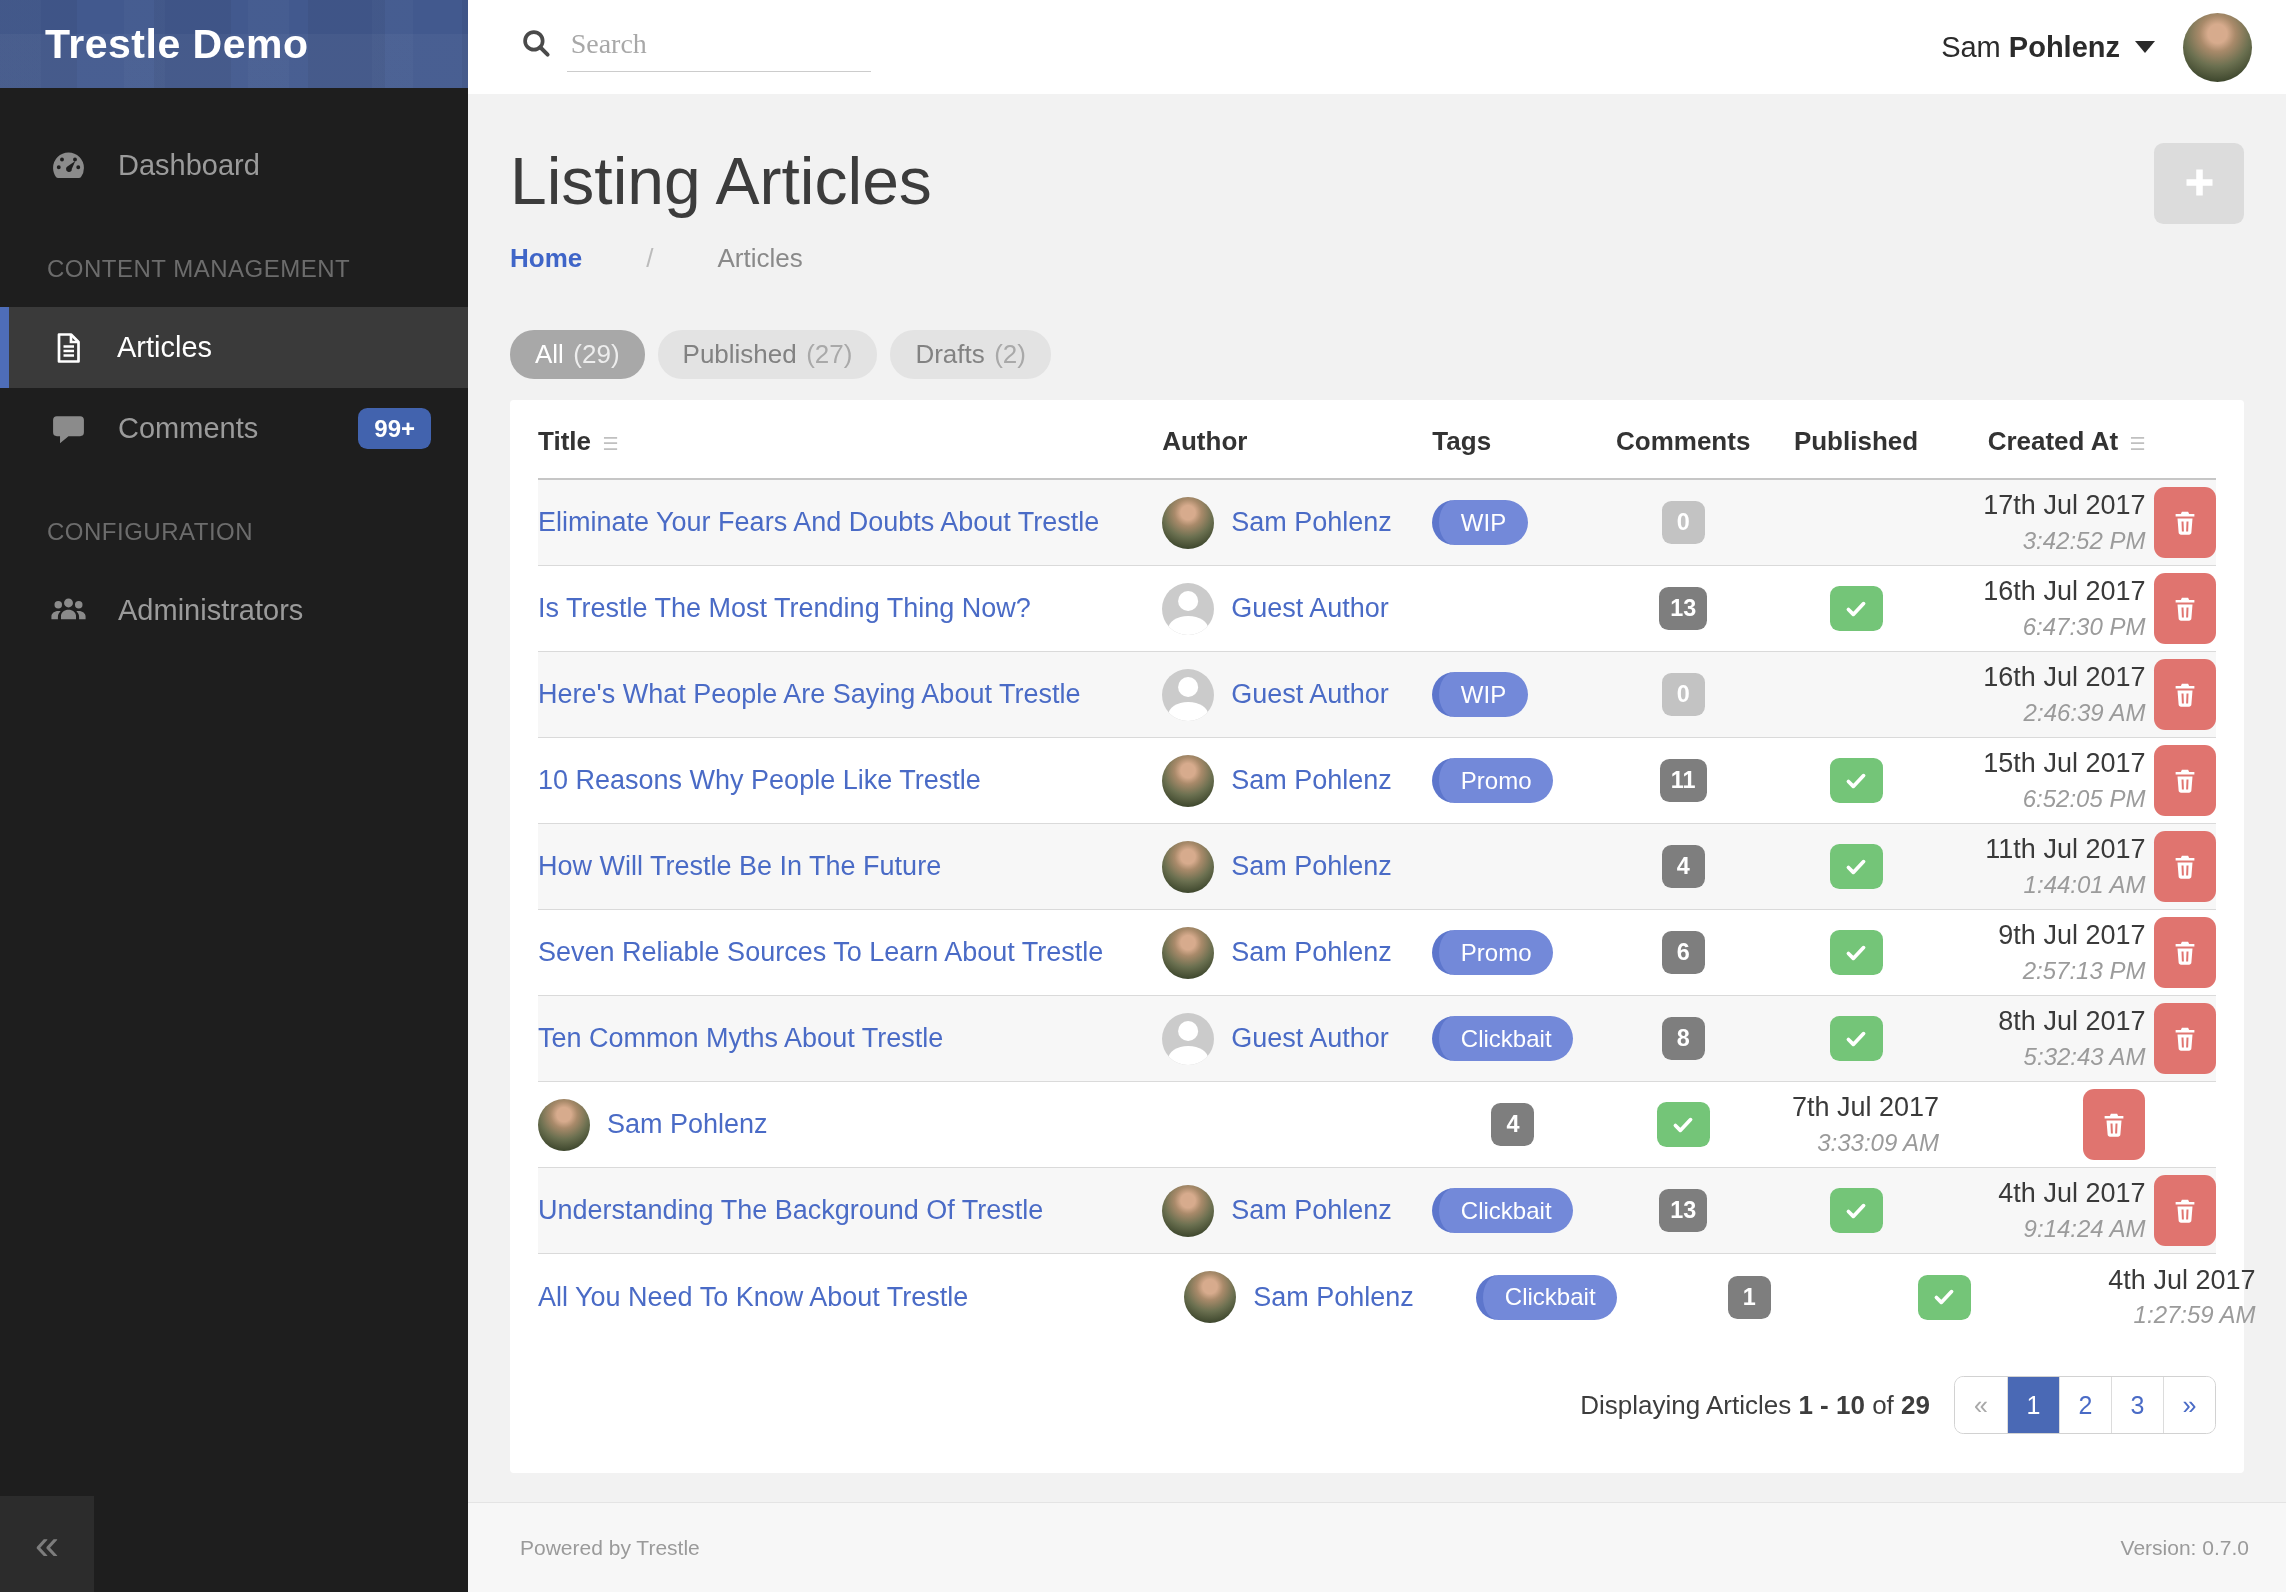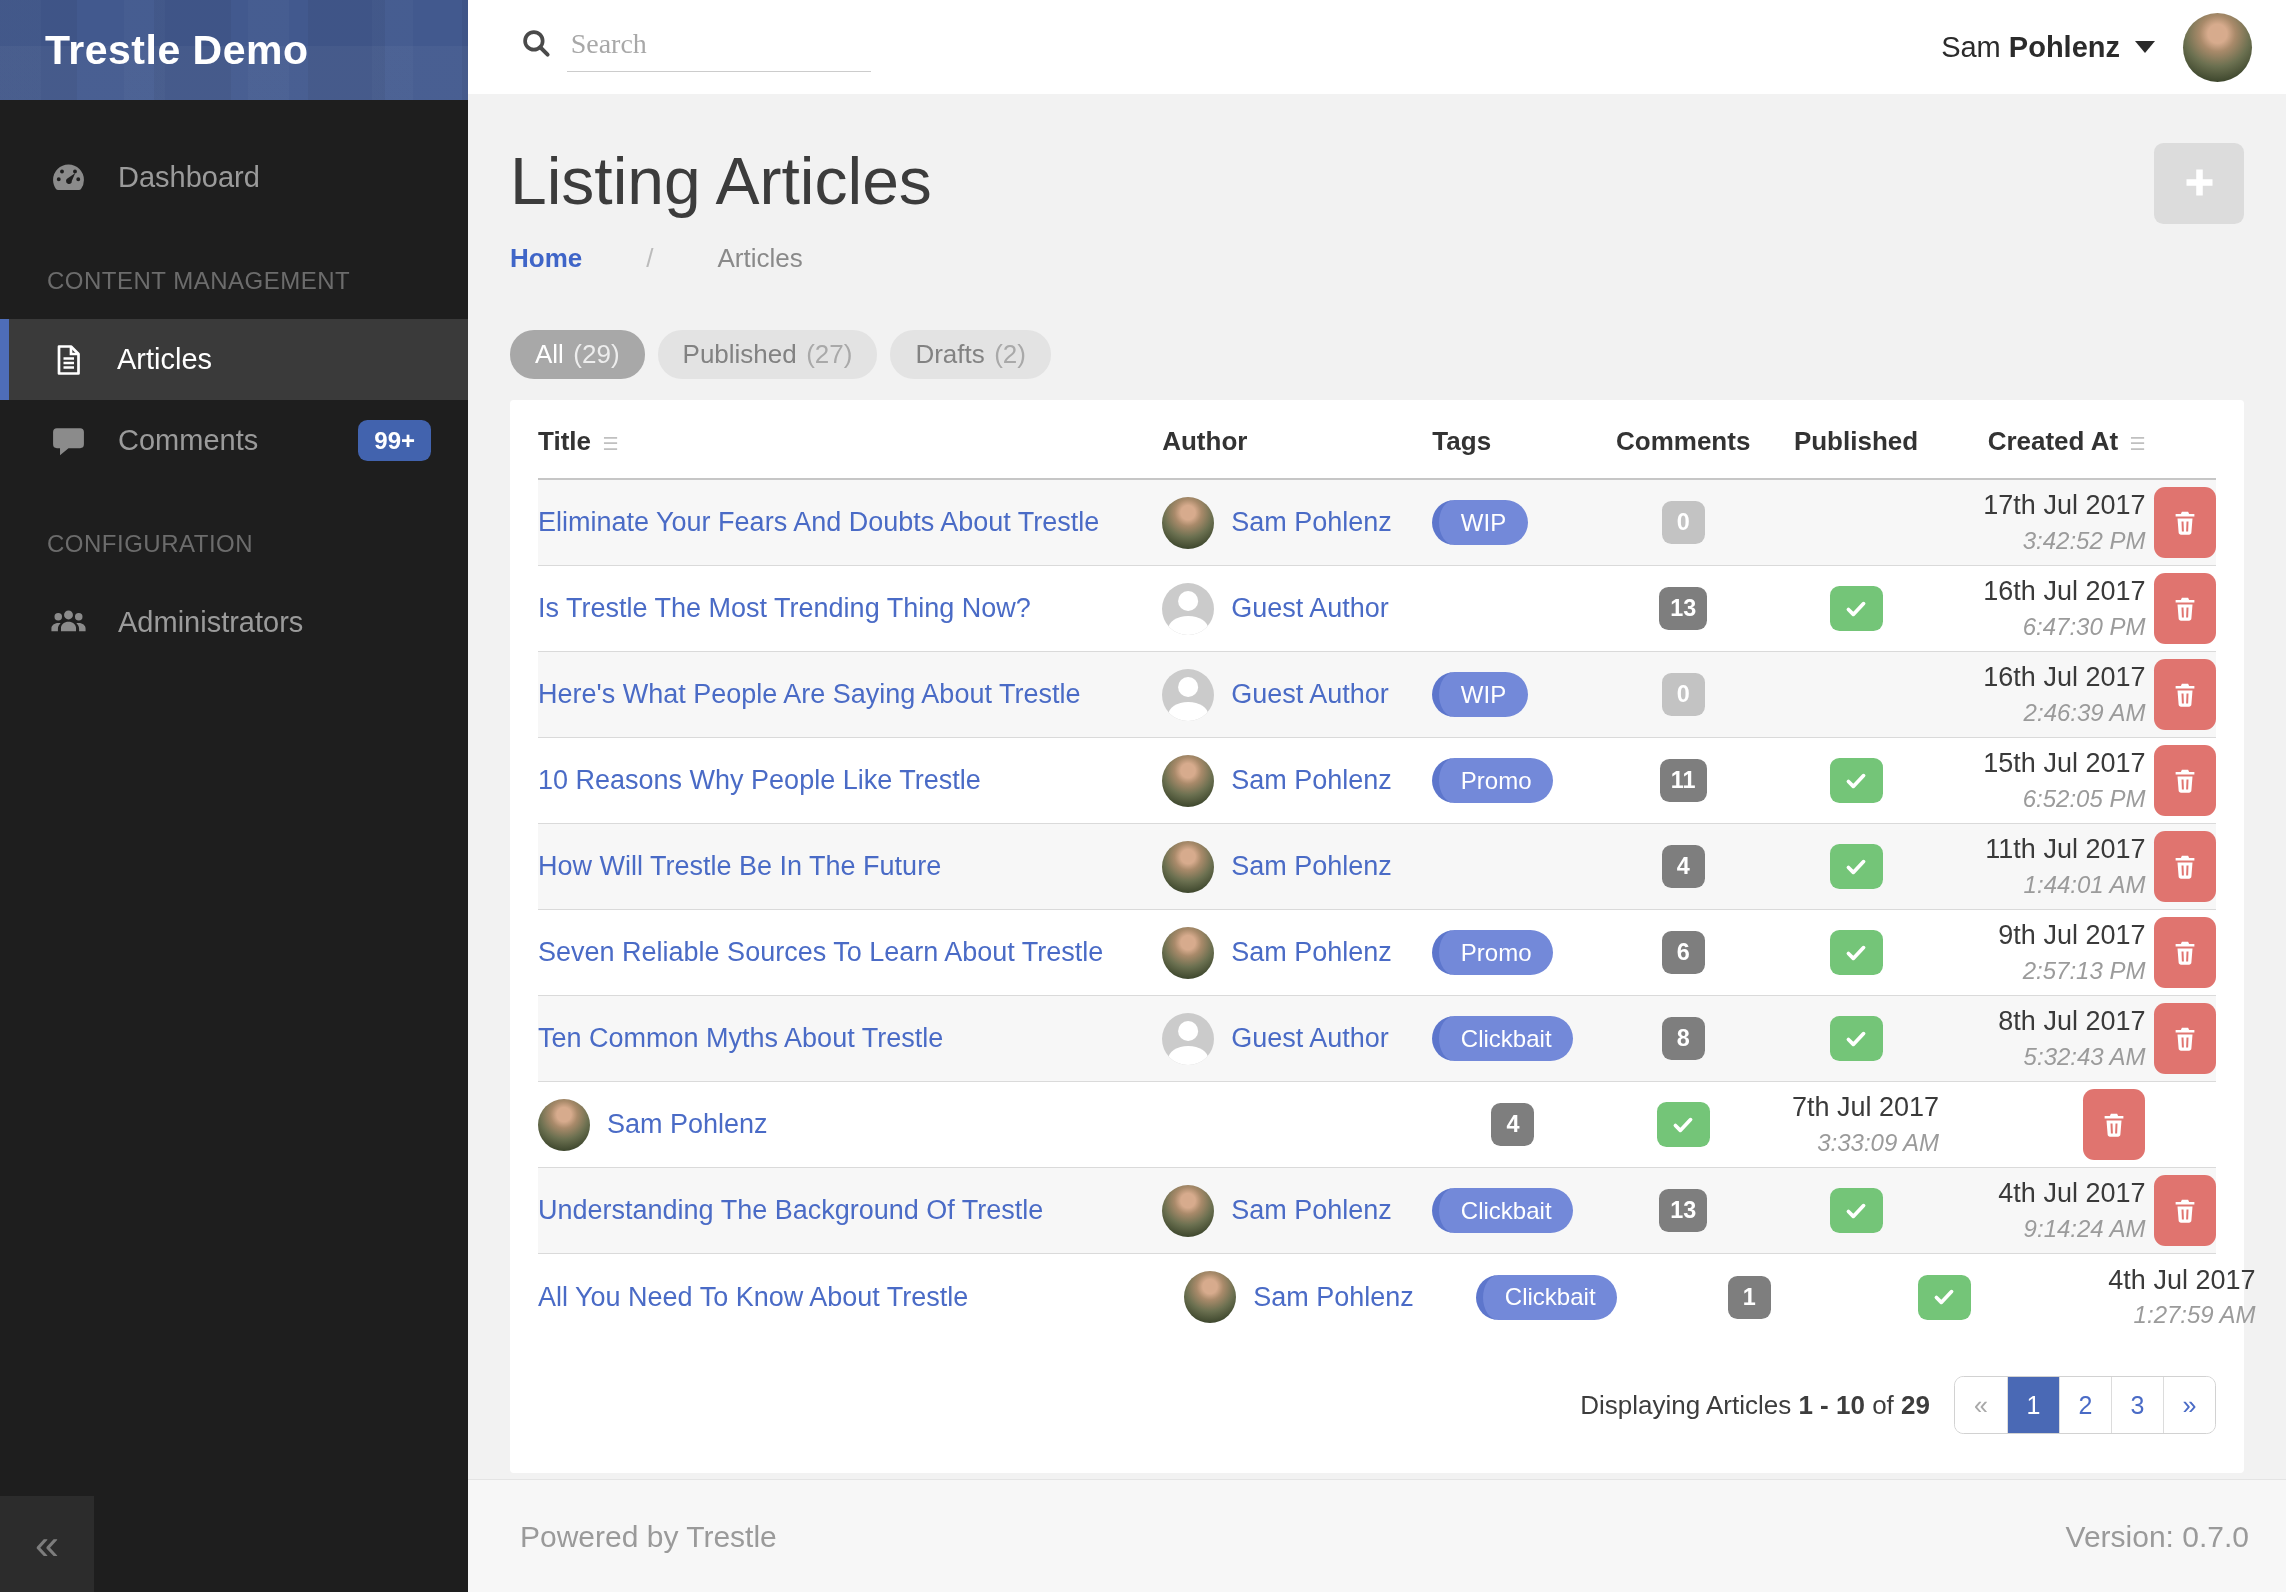--- a/index.html
+++ b/index.html
@@ -2,21 +2,21 @@
 <html style="font-size:15px"><head>
 <meta charset="utf-8">
 <style>
   * { margin:0; padding:0; box-sizing:border-box; }
   html,body { width:2286px; height:1593px; }
   body { font-family:"Liberation Sans","DejaVu Sans",sans-serif; background:#f2f2f2; }
   .app { width:2286px; height:1593px; display:flex; overflow:hidden; position:relative; }
 
   
   .sidebar { width:468px; flex-shrink:0; background:#1e1e1e; position:relative; }
-  .brand { height:100px; display:flex; align-items:center; padding-left:45px;
+  .brand { height:88px; display:flex; align-items:center; padding-left:45px;
     color:#fff; font-size:41px; font-weight:bold; letter-spacing:0.5px;
     background-color:#42598e;
     background-image:
       repeating-linear-gradient(0deg, rgba(255,255,255,.035) 0 54px, transparent 54px 109px),
       repeating-linear-gradient(90deg, rgba(0,0,0,.05) 0 77px, transparent 77px 154px),
       repeating-linear-gradient(90deg, rgba(255,255,255,.025) 0 41px, transparent 41px 124px);
   }
   .nav { padding-top:37px; }
   .nav-item { display:flex; align-items:center; height:81px; padding-left:47px;
     font-size:29px; color:#9b9b9b; cursor:pointer; }
@@ -112,23 +112,23 @@
     padding:36px 0 39px; gap:24px; }
   .pg-summary { font-size:26px; color:#3d3d3d; }
   .pg-summary b { font-weight:bold; }
   .pager { display:flex; border:1.9px solid #d2d2d2; border-radius:9.4px; overflow:hidden; background:#fff; }
   .page-btn { width:52px; height:56px; display:flex; align-items:center; justify-content:center;
     font-size:25px; color:#4a6bc6; border-left:1.9px solid #dcdcdc; cursor:pointer; background:#fff; }
   .page-btn:first-child { border-left:none; }
   .page-btn.disabled { color:#a9a9a9; cursor:default; }
   .page-btn.active { background:#4a69b5; color:#fff; }
 
-  .footer { height:114px; background:#f7f7f7; border-top:1.9px solid #e4e4e4; display:flex;
+  .footer { height:91px; background:#f7f7f7; border-top:1.9px solid #e4e4e4; display:flex;
     align-items:center; justify-content:space-between; padding:0 37px 0 52px;
-    color:#9a9a9a; font-size:30px; flex-shrink:0; }
+    color:#9a9a9a; font-size:21px; flex-shrink:0; }
 </style>
 </head>
 <body>
 
 <div class="app">
 
   <div class="sidebar">
     <div class="brand">
       <span>Trestle Demo</span>
     </div>

